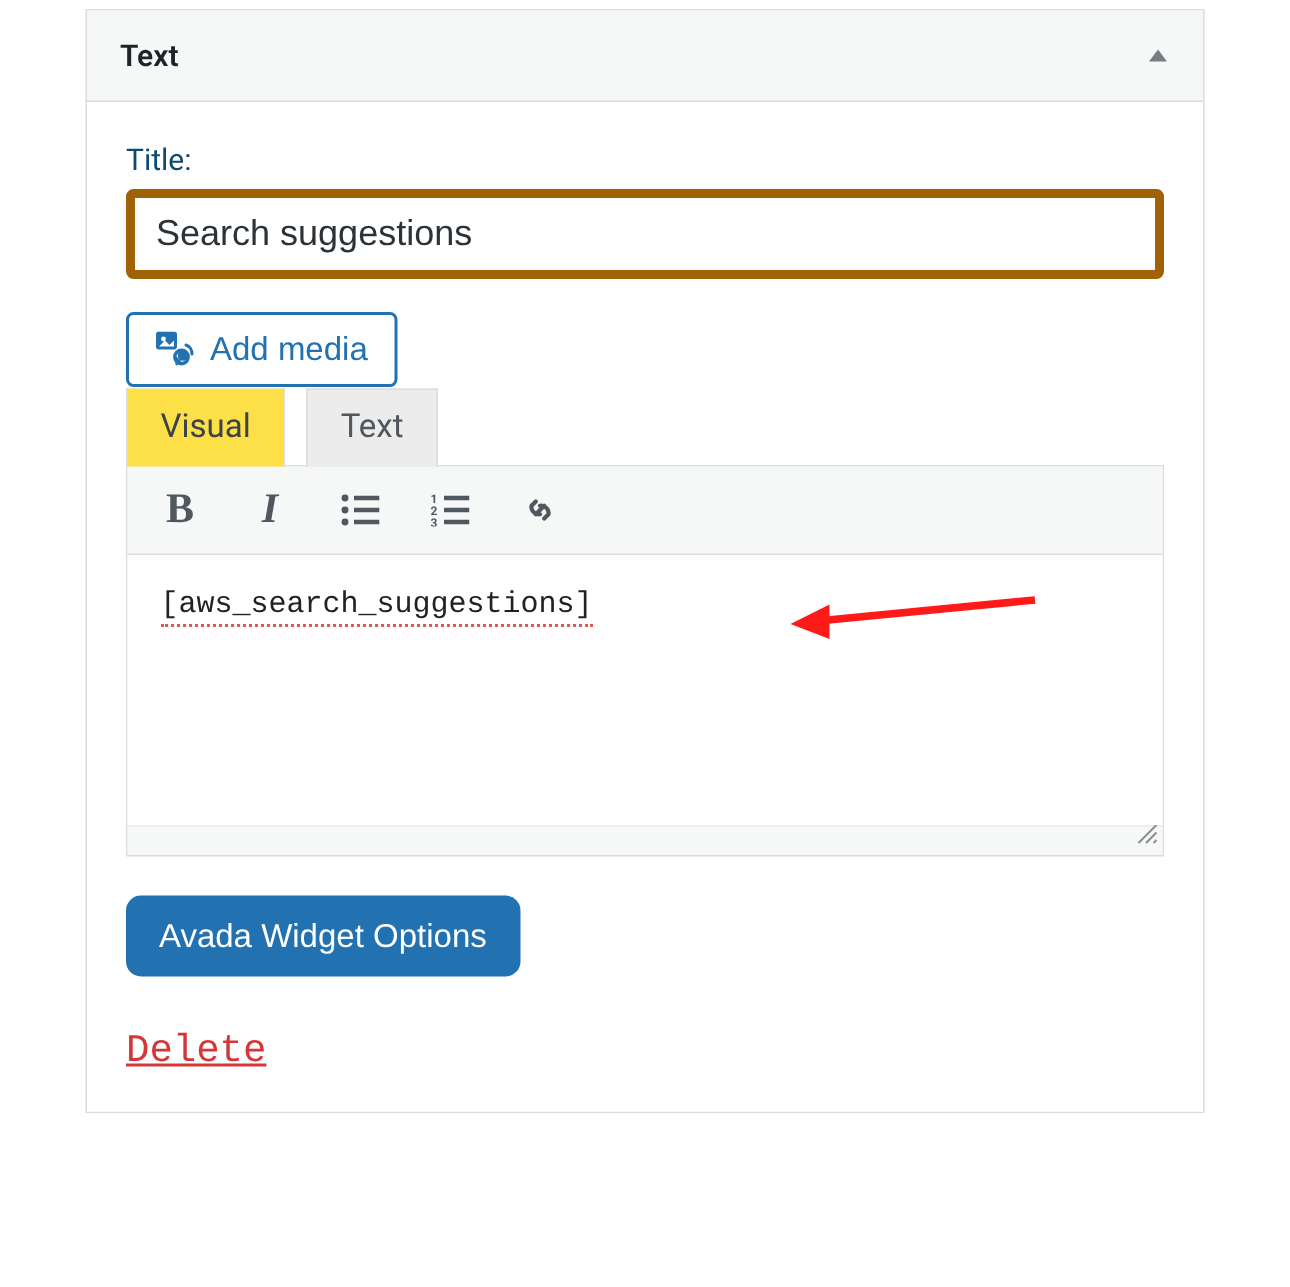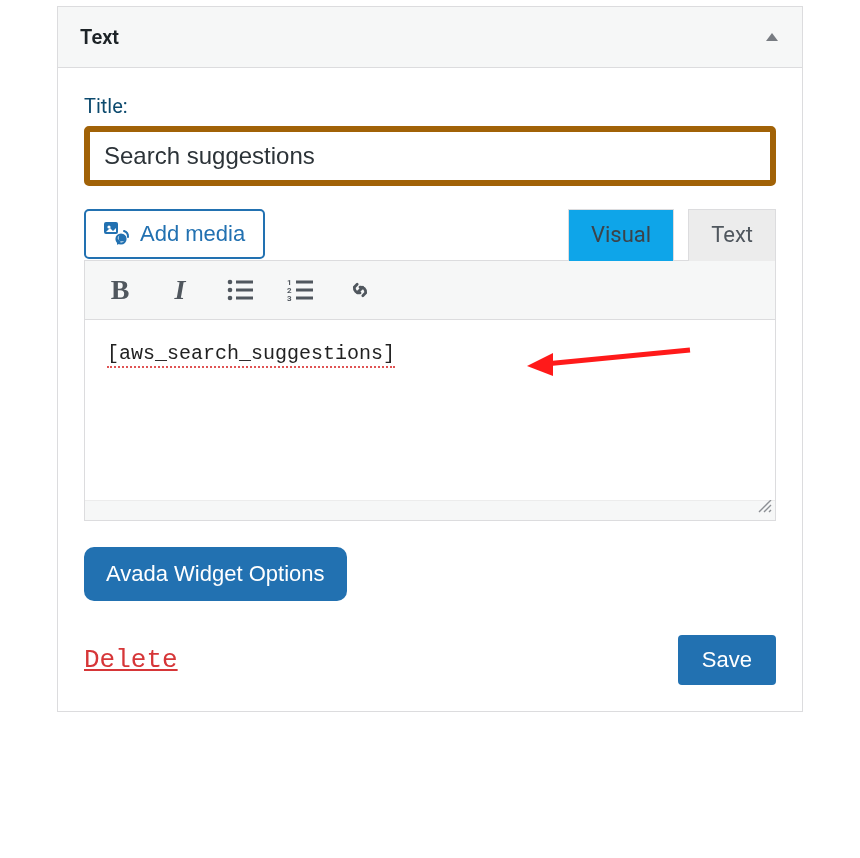--- a/index.html
+++ b/index.html
@@ -4,26 +4,26 @@
   <style>
     * { box-sizing: border-box; margin: 0; padding: 0; }
     body { font-family: -apple-system, BlinkMacSystemFont, "Segoe UI", Roboto, sans-serif; background: #fff; padding: 6px; }
     .widget { border: 1px solid #dcdcde; background: #fff; width: 746px; margin: 0 auto; }
     .widget-header { background: #f6f7f7; border-bottom: 1px solid #dcdcde; padding: 18px 22px; display: flex; justify-content: space-between; align-items: center; cursor: pointer; }
     .widget-title { font-size: 20px; font-weight: 600; color: #1d2327; }
     .collapse-icon { color: #787c82; }
     .widget-body { padding: 26px; background: #fff; }
     .title-label { display: block; font-size: 20px; color: #0c4a6e; margin-bottom: 8px; }
     .title-input { width: 100%; padding: 10px 14px; font-size: 24px; border: 6px solid #a16207; border-radius: 5px; color: #2c3338; background: #fff; }
-    .media-row { display: flex; justify-content: space-between; align-items: center; margin-top: 22px; }
+    .media-row { display: flex; justify-content: space-between; align-items: flex-start; margin-top: 22px; flex-direction: column; }
     .add-media-btn { display: inline-flex; align-items: center; gap: 10px; padding: 10px 18px; border: 2px solid #2271b1; border-radius: 5px; background: #fff; color: #2271b1; font-size: 22px; cursor: pointer; }
     .add-media-btn .media-icon { display: inline-flex; }
     .tabs { display: flex; gap: 14px; }
     .tab { padding: 12px 22px 14px; font-size: 22px; color: #50575e; background: #ececec; border: 1px solid #dcdcde; border-bottom: none; cursor: pointer; position: relative; top: 1px; }
-    .tab.active { background: #0ea5e9; border-color: #dcdcde; color: #3c434a; }
+    .tab.active { background: #fde047; border-color: #dcdcde; color: #3c434a; }
     .editor { border: 1px solid #dcdcde; }
     .toolbar { background: #f6f7f7; border-bottom: 1px solid #dcdcde; padding: 10px 16px; display: flex; gap: 22px; align-items: center; }
     .tbtn { width: 38px; height: 38px; display: inline-flex; align-items: center; justify-content: center; cursor: pointer; color: #50575e; }
     .content { min-height: 180px; padding: 22px; background: #fff; position: relative; }
     .shortcode { font-family: Liberation Mono, monospace; font-size: 20px; color: #222; border-bottom: 2px dotted #e05454; padding-bottom: 1px; }
     .arrow { position: absolute; left: 440px; top: 18px; }
     .resize-row { background: #f6f7f7; border-top: 1px solid #ececec; height: 20px; display: flex; justify-content: flex-end; align-items: flex-end; padding: 2px; }
     .avada-btn { display: inline-block; background: #2271b1; color: #fff; border: none; border-radius: 10px; padding: 14px 22px; font-size: 22px; font-weight: 500; cursor: pointer; margin-top: 26px; }
     .footer { display: flex; justify-content: space-between; align-items: center; margin-top: 34px; }
     .delete-link { color: #d63638; font-size: 26px; text-decoration: underline; cursor: pointer; font-family: Liberation Mono, monospace; }
@@ -114,16 +114,15 @@
               <path d="M14 2 L2 14 M14 7 L7 14 M14 12 L12 14" stroke="#8c8f94" stroke-width="1.4"></path>
             </svg>
         </span>
       </div>
     </div>
 
     <button class="avada-btn">Avada Widget Options</button>
 
     <div class="footer">
       <a class="delete-link">Delete</a>
-      <button class="save-btn">Save</button>
     </div>
   </div>
 </div>
 
 </body></html>

